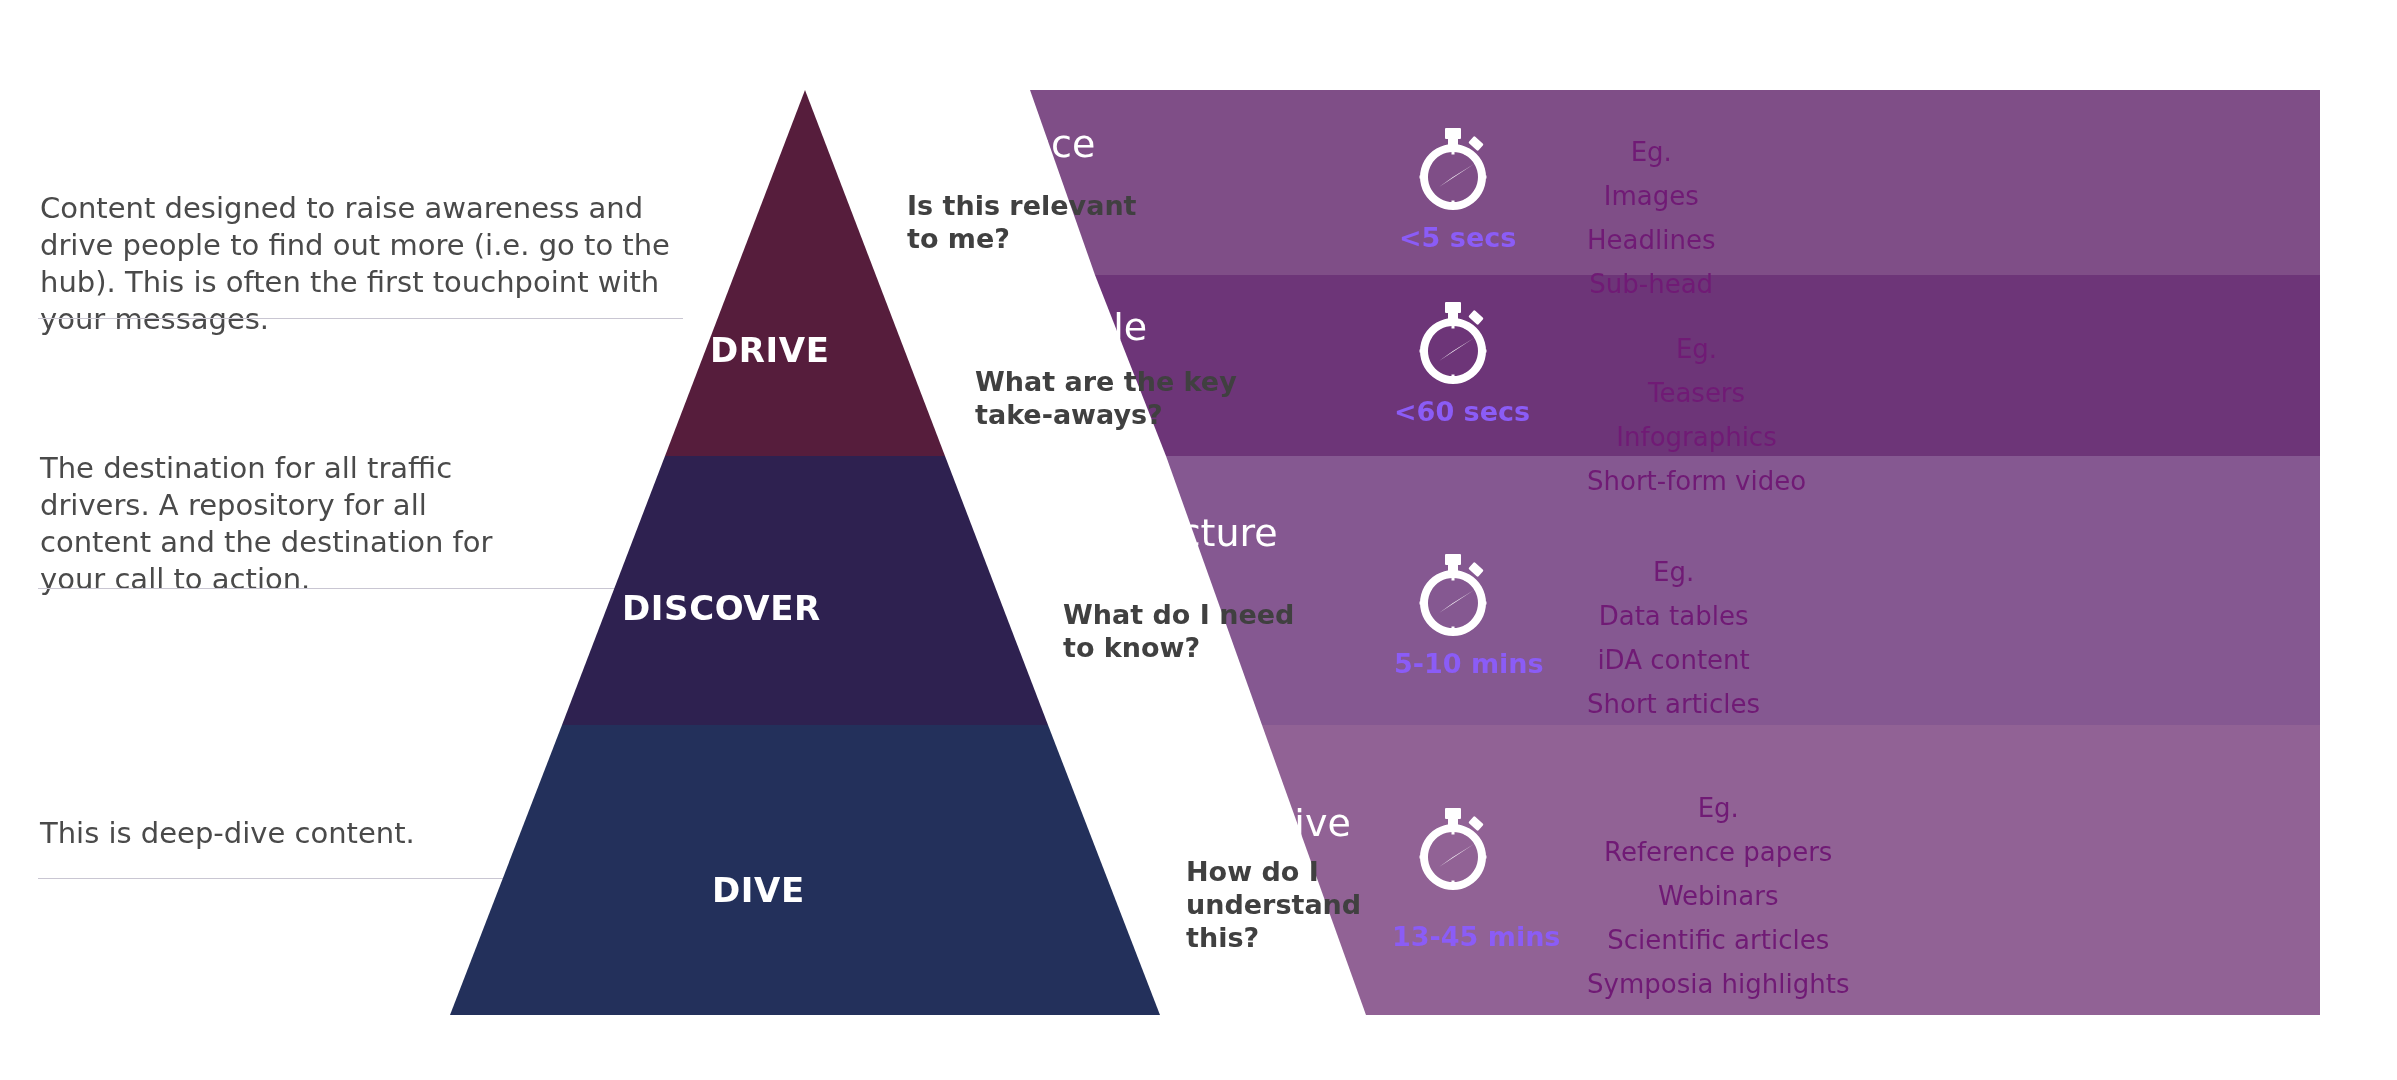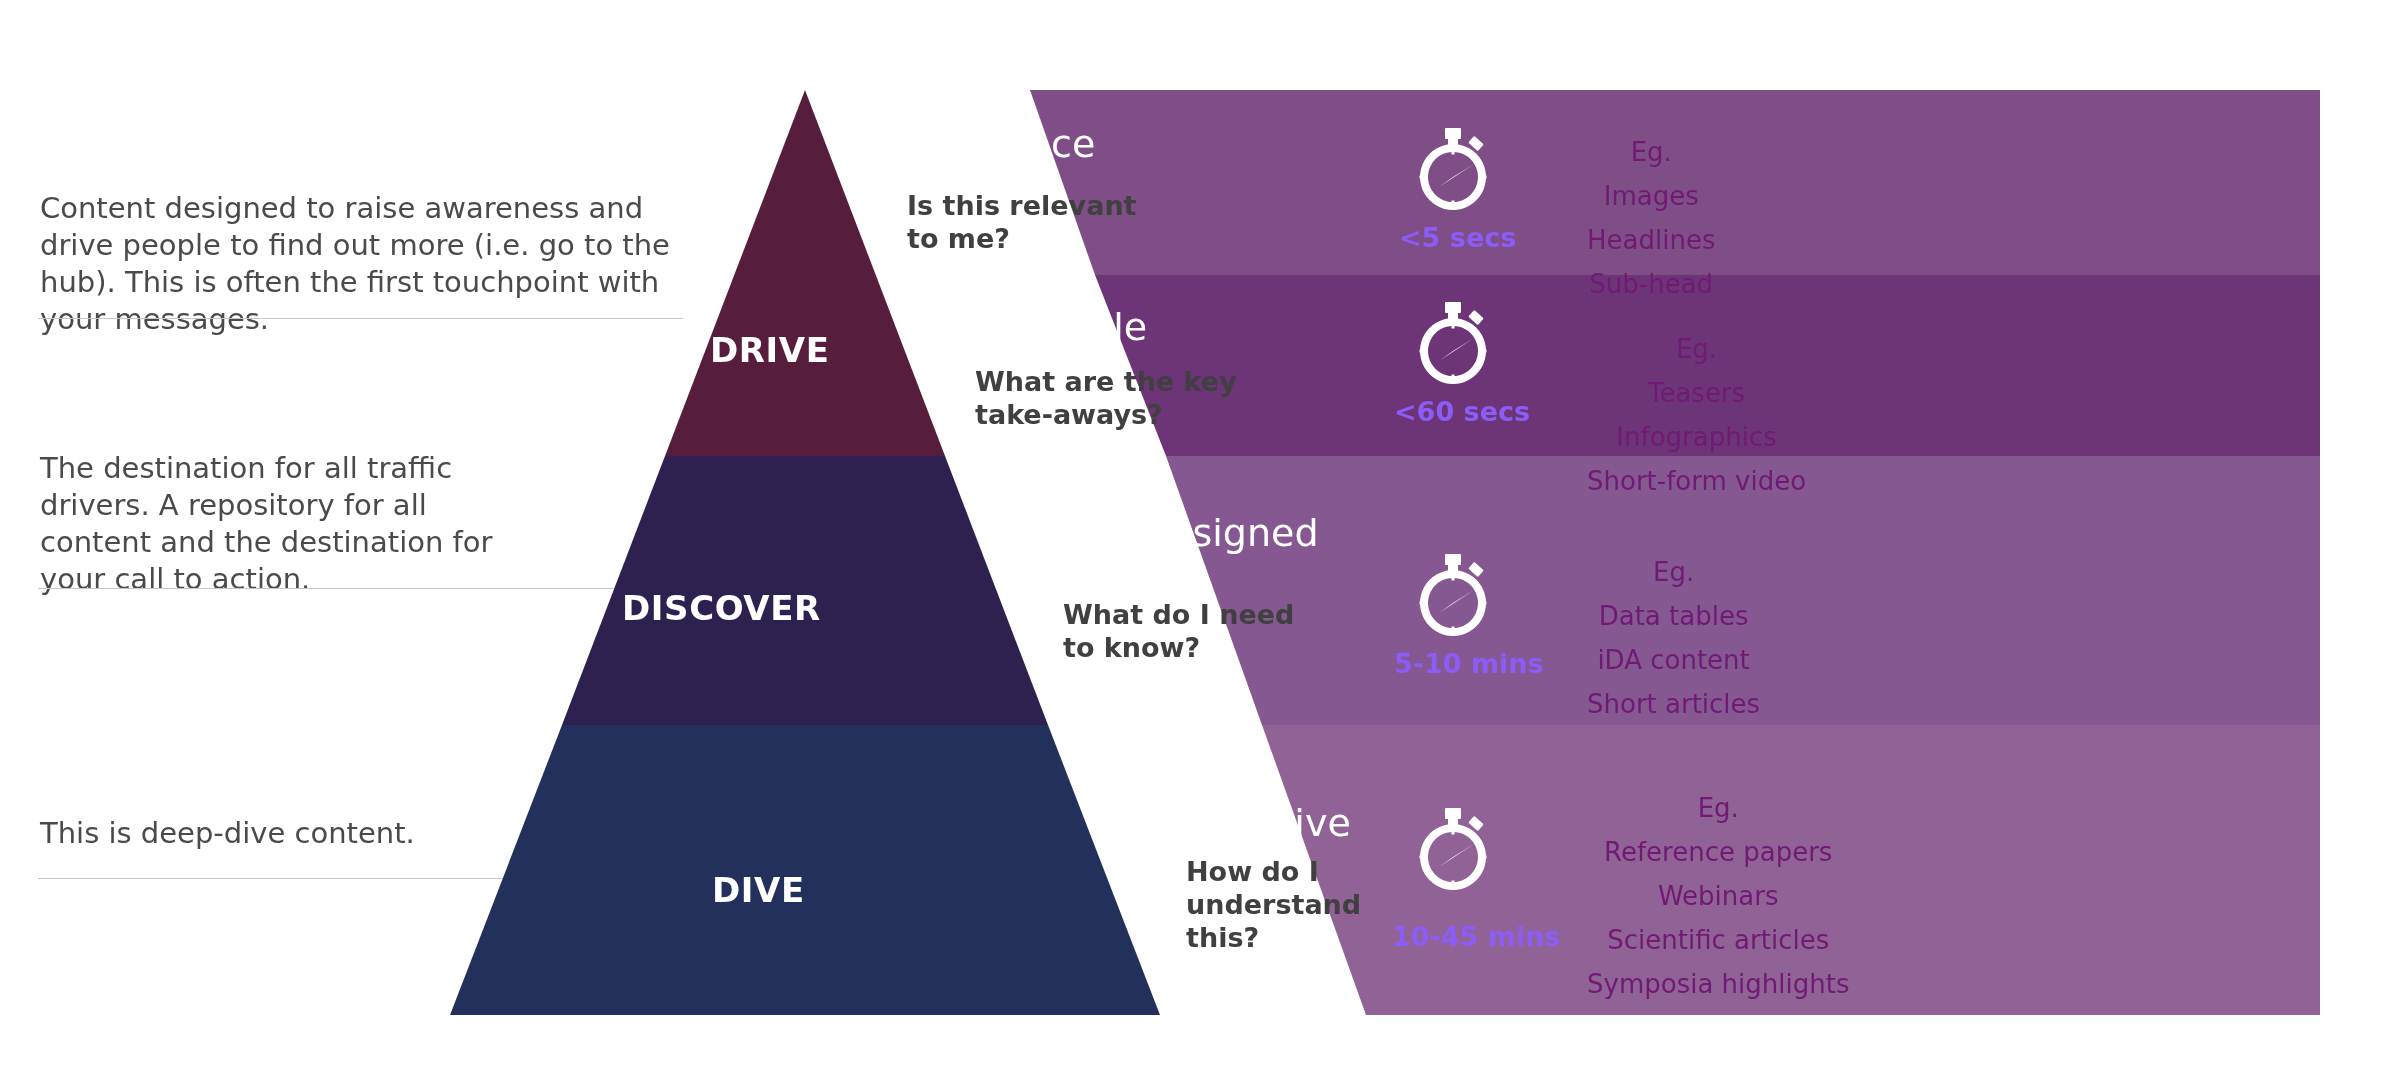--- a/index.html
+++ b/index.html
@@ -162,21 +162,21 @@
         <rect x="13.7" y="31.1" width="2.6" height="6" transform="rotate(120 15 34.1)"></rect>
         <rect x="51.5" y="70.7" width="2.6" height="6" transform="rotate(150 52.8 73.7)"></rect>
         <rect x="23.9" y="20.7" width="2.6" height="6" transform="rotate(150 25.2 23.7)"></rect>
       </g>
       <path d="M39 49 L60 36 L25 59 Z"></path>
     </svg>
   </div>
   <div class="row-time m2">&lt;60 secs</div>
   <div class="eg-list  e2">Eg.<br>Teasers<br>Infographics<br>Short-form video</div>
 
-  <div class="row-title t3">Bigger designed</div>
+  <div class="row-title t3">Bigger picture</div>
   <div class="row-sub   s3">What do I need<br>to know?</div>
   <div class="watch w3">
     <svg viewBox="0 0 78 88" xmlns="http://www.w3.org/2000/svg" fill="#ffffff">
       <rect x="31" y="0" width="16" height="11" rx="1"></rect>
       <rect x="34" y="10" width="10" height="8"></rect>
       <rect x="55.5" y="11" width="13" height="9" rx="1.5" transform="rotate(42 62 15.5)"></rect>
       <path d="M39 16 a33 33 0 1 0 .01 0z M39 24 a25 25 0 1 1 -.01 0z"></path>
       <g>
         <rect x="37.5" y="19.5" width="3" height="7"></rect>
           <rect x="37.5" y="72.5" width="3" height="7"></rect>
@@ -215,16 +215,16 @@
         <rect x="61.7" y="31.1" width="2.6" height="6" transform="rotate(60 63 34.1)"></rect>
         <rect x="13.7" y="61.9" width="2.6" height="6" transform="rotate(60 15 64.9)"></rect>
         <rect x="61.7" y="60.9" width="2.6" height="6" transform="rotate(120 63 63.9)"></rect>
         <rect x="13.7" y="31.1" width="2.6" height="6" transform="rotate(120 15 34.1)"></rect>
         <rect x="51.5" y="70.7" width="2.6" height="6" transform="rotate(150 52.8 73.7)"></rect>
         <rect x="23.9" y="20.7" width="2.6" height="6" transform="rotate(150 25.2 23.7)"></rect>
       </g>
       <path d="M39 49 L60 36 L25 59 Z"></path>
     </svg>
   </div>
-  <div class="row-time m4">10-45 mins</div>
+  <div class="row-time m4">13-45 mins</div>
   <div class="eg-list  e4">Eg.<br>Reference papers<br>Webinars<br>Scientific articles<br>Symposia highlights</div>
 
 </div>
 
 </body></html>

